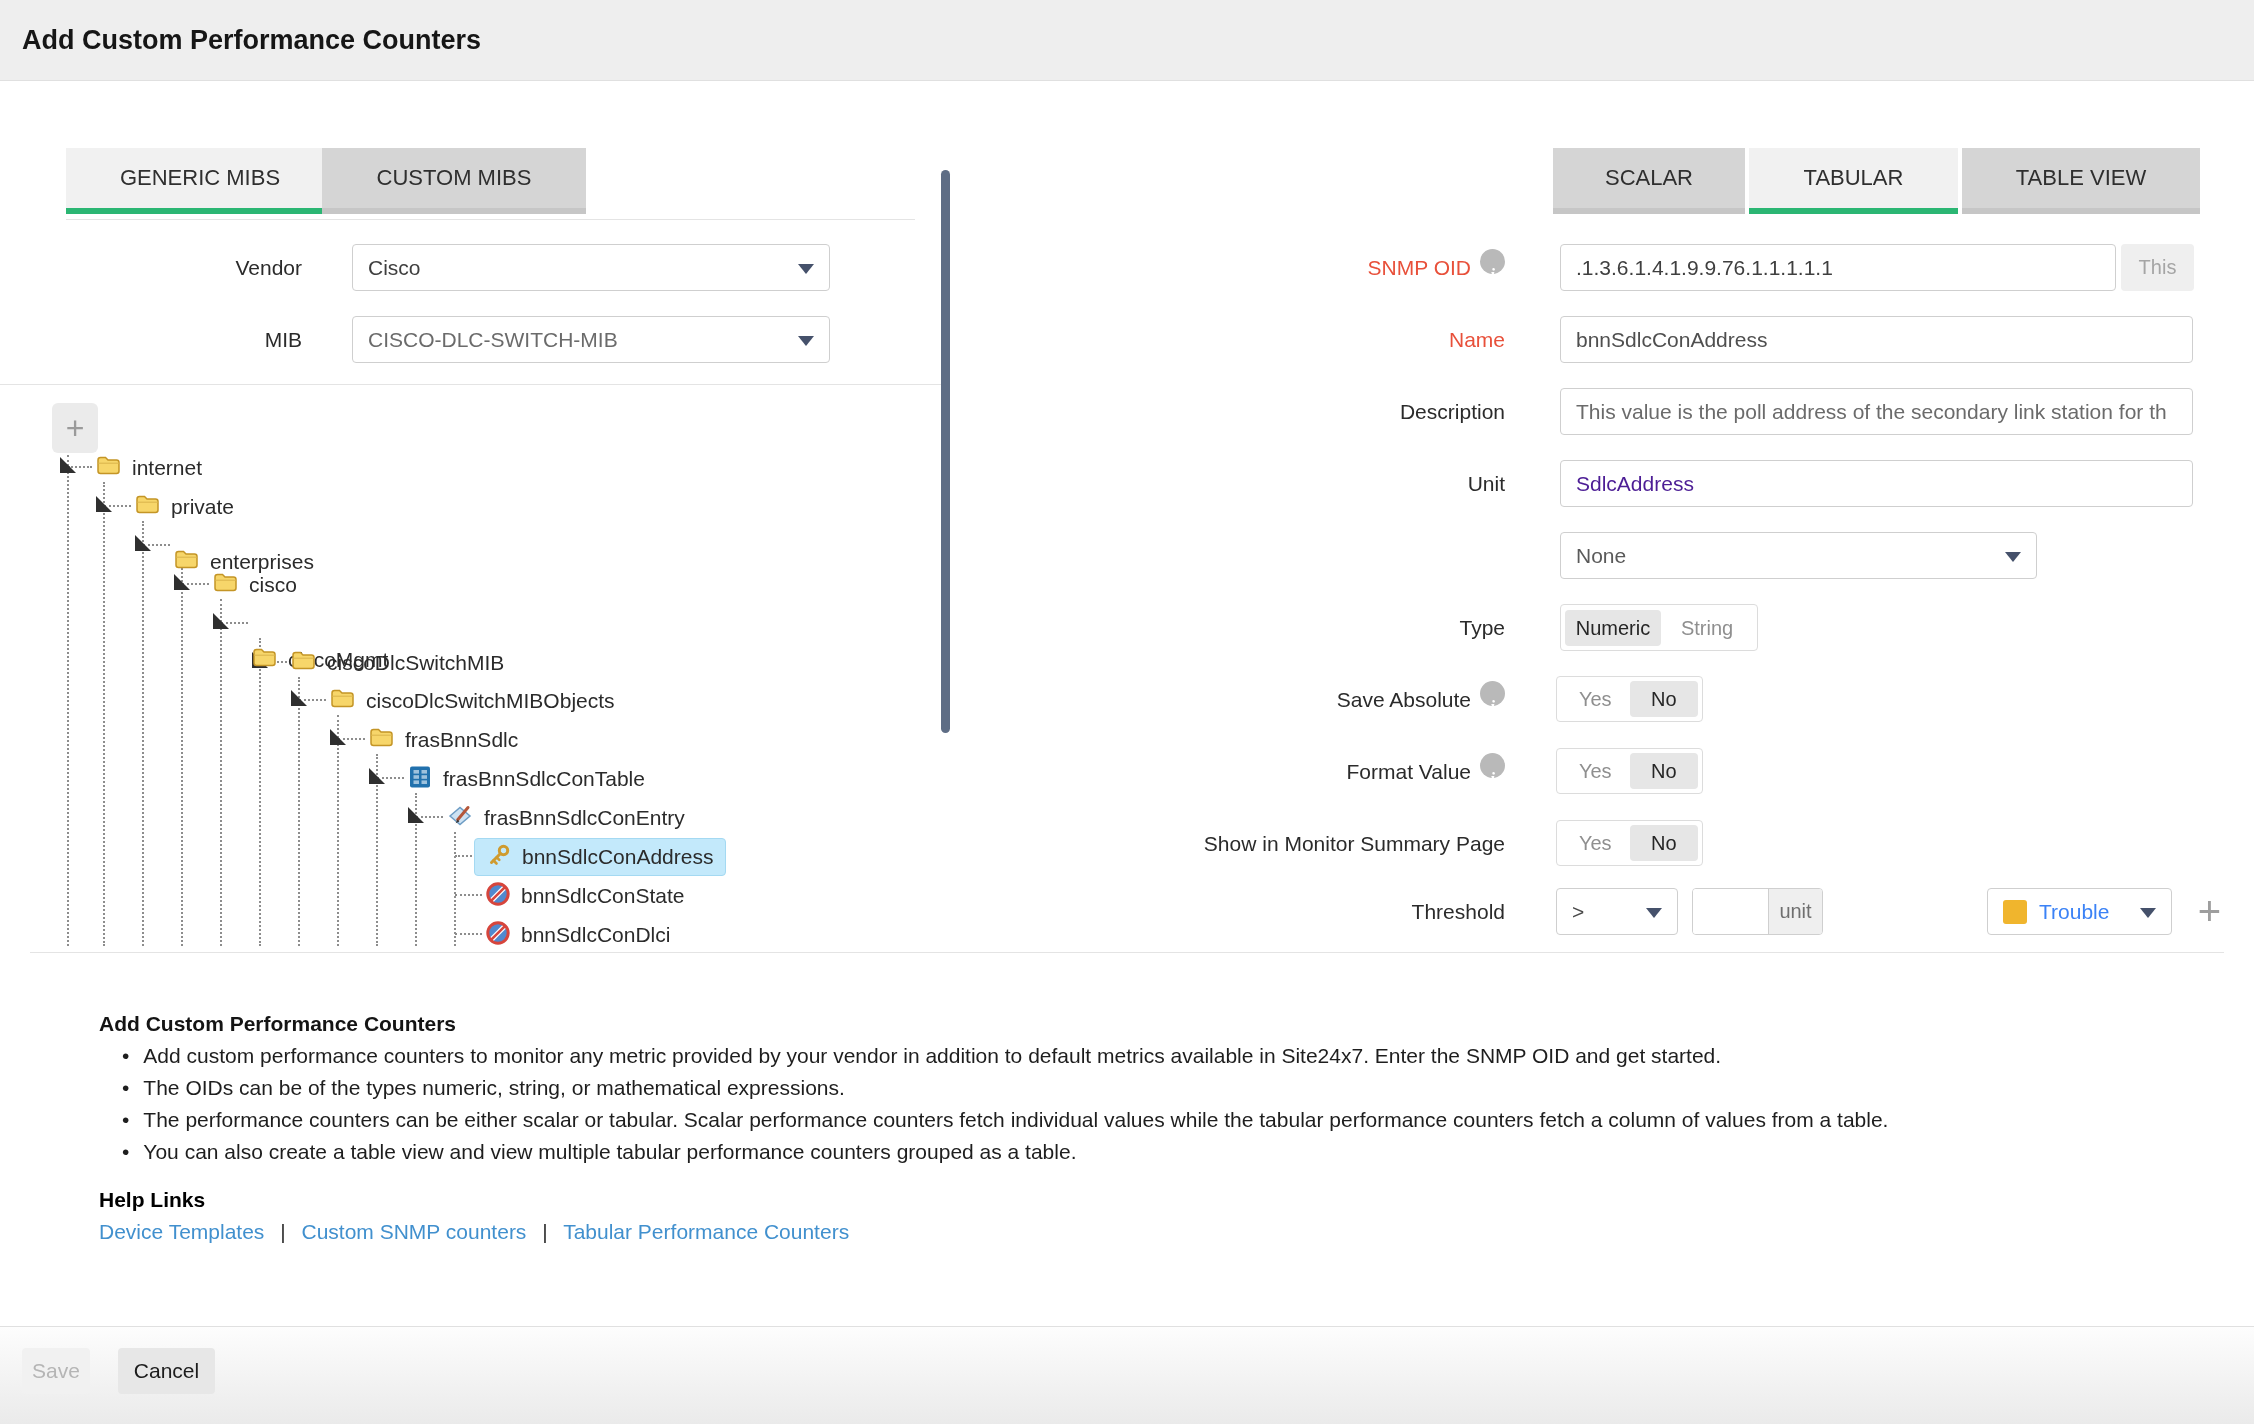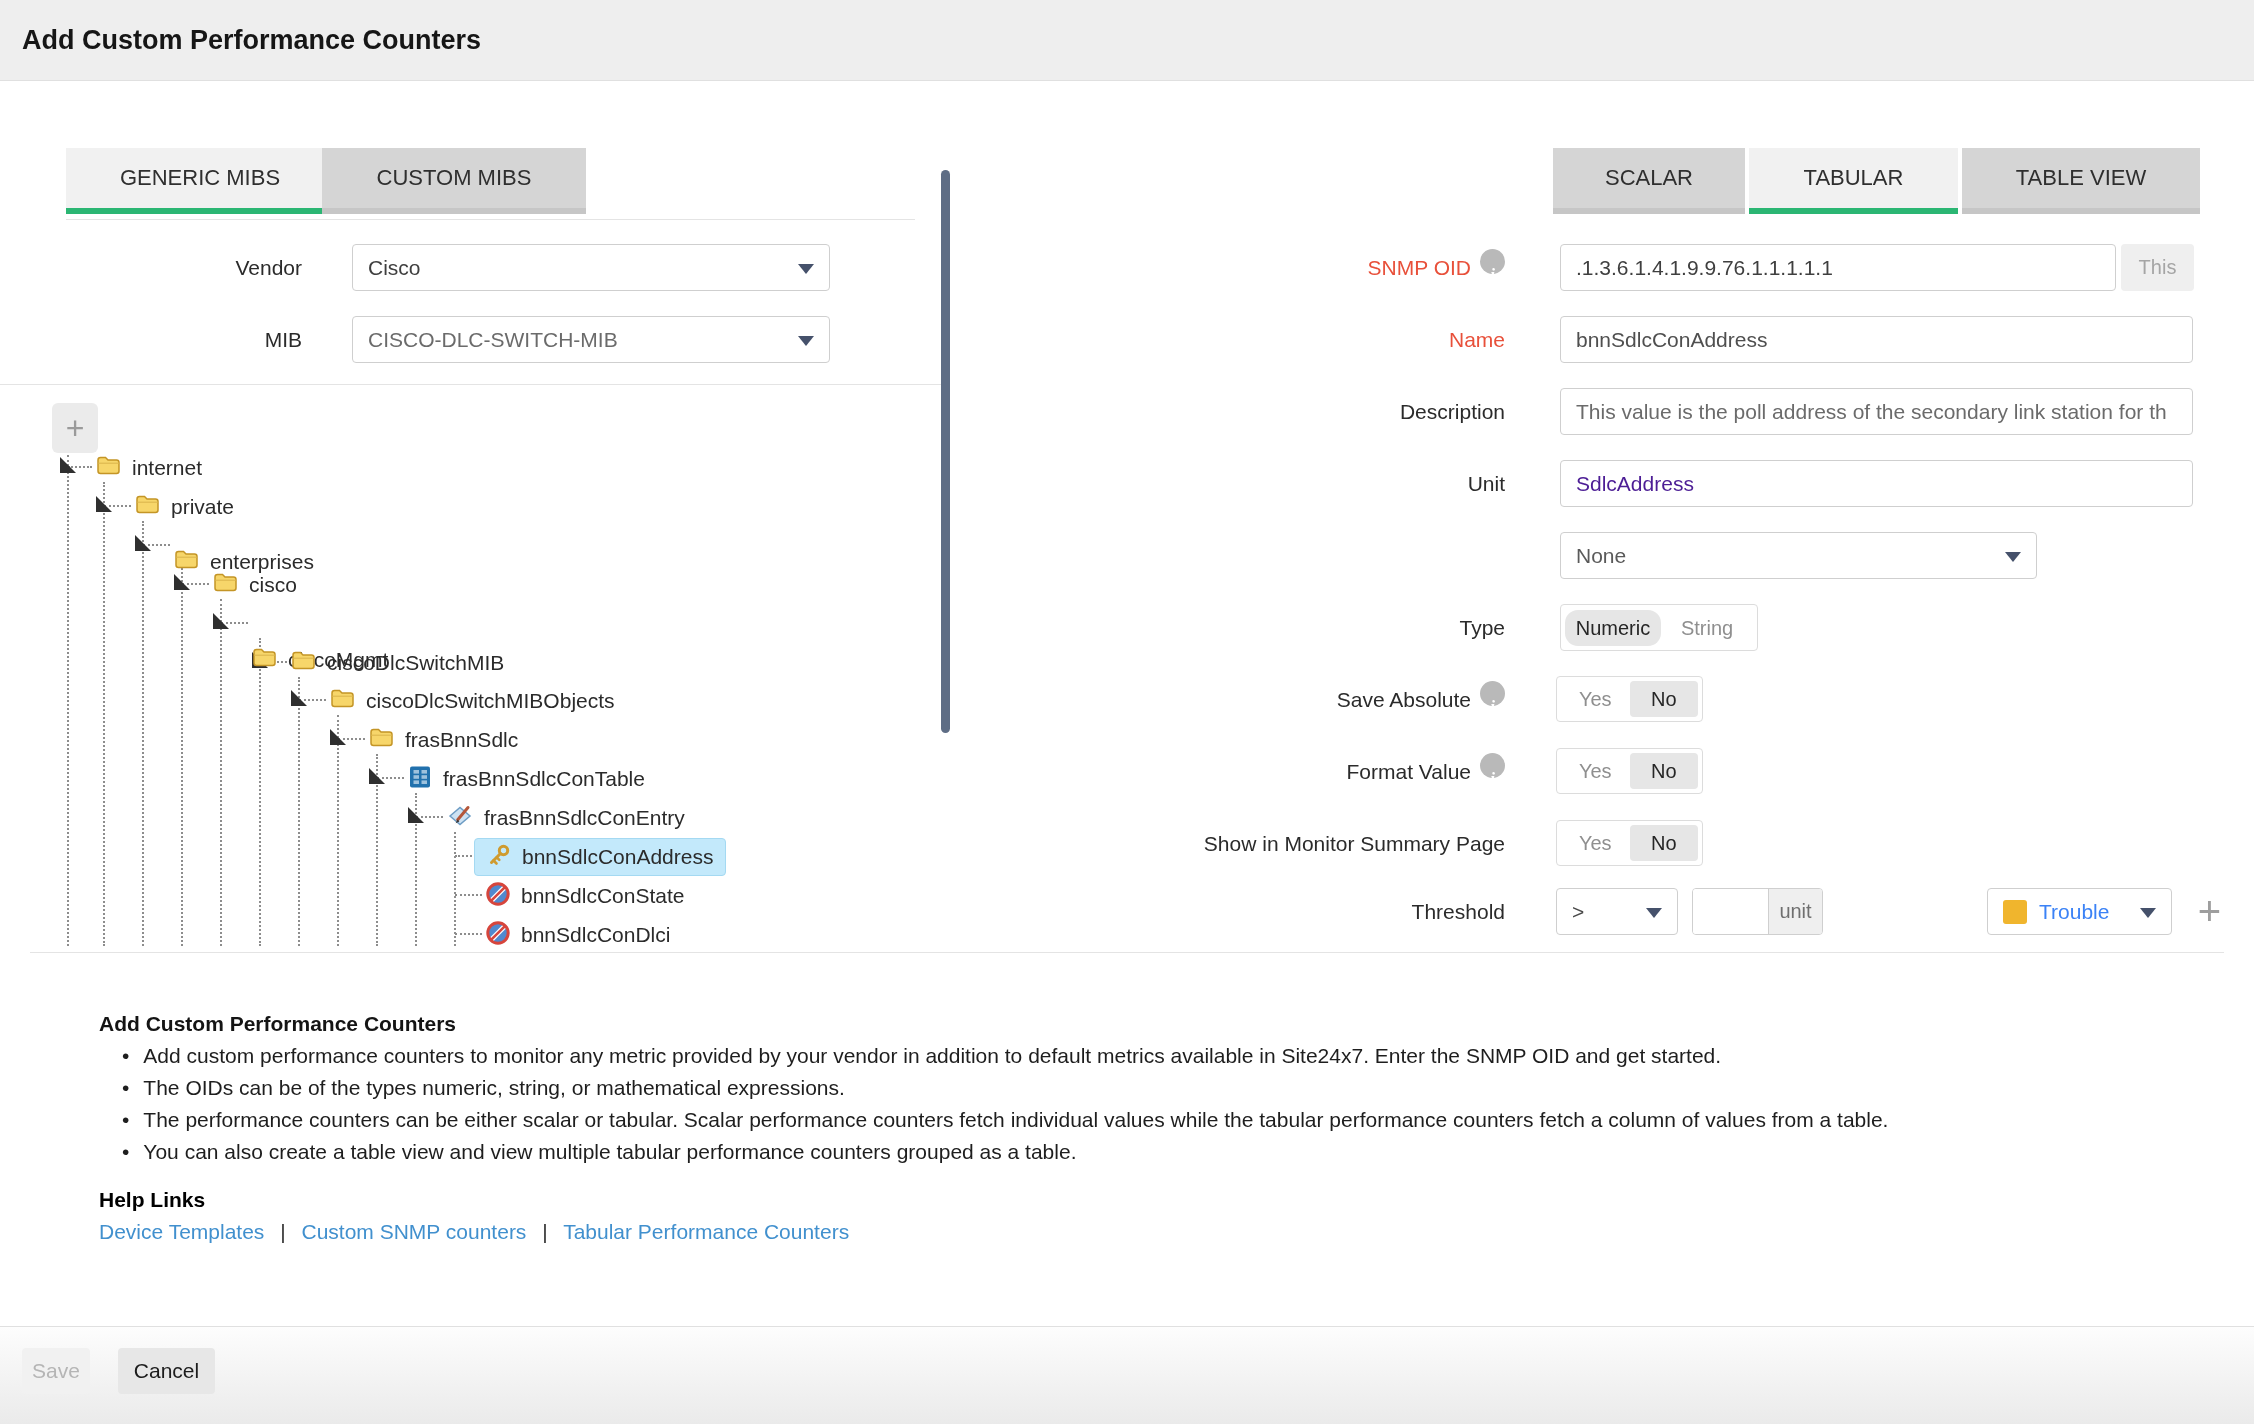--- a/index.html
+++ b/index.html
@@ -262,21 +262,21 @@
     <span>SdlcAddress</span>
   </div>
 
   <div class="abs field" style="left:1560px;top:532px;width:477px;height:47px;color:#5a5a5a;">
     <span>None</span>
     <span class="sel-caret"></span>
   </div>
 
   <div class="abs label" style="left:1000px;top:604px;width:505px;">Type</div>
   <div class="abs tgl" style="left:1560px;top:604px;width:198px;height:47px;">
-    <div class="opt on" style="padding:0 10px;border-radius:13px;">Numeric</div>
+    <div class="opt on" style="padding:0 10px;">Numeric</div>
     <div class="opt" style="padding:0 8px;">String</div>
   </div>
 
   <div class="abs label" style="left:1000px;top:676px;width:505px;">
     <span>Save Absolute</span><span class="info-i"></span>
   </div>
   <div class="abs tgl" style="left:1556px;top:676px;width:147px;height:46px;">
     <div class="opt">Yes</div>
     <div class="opt on">No</div>
   </div>

